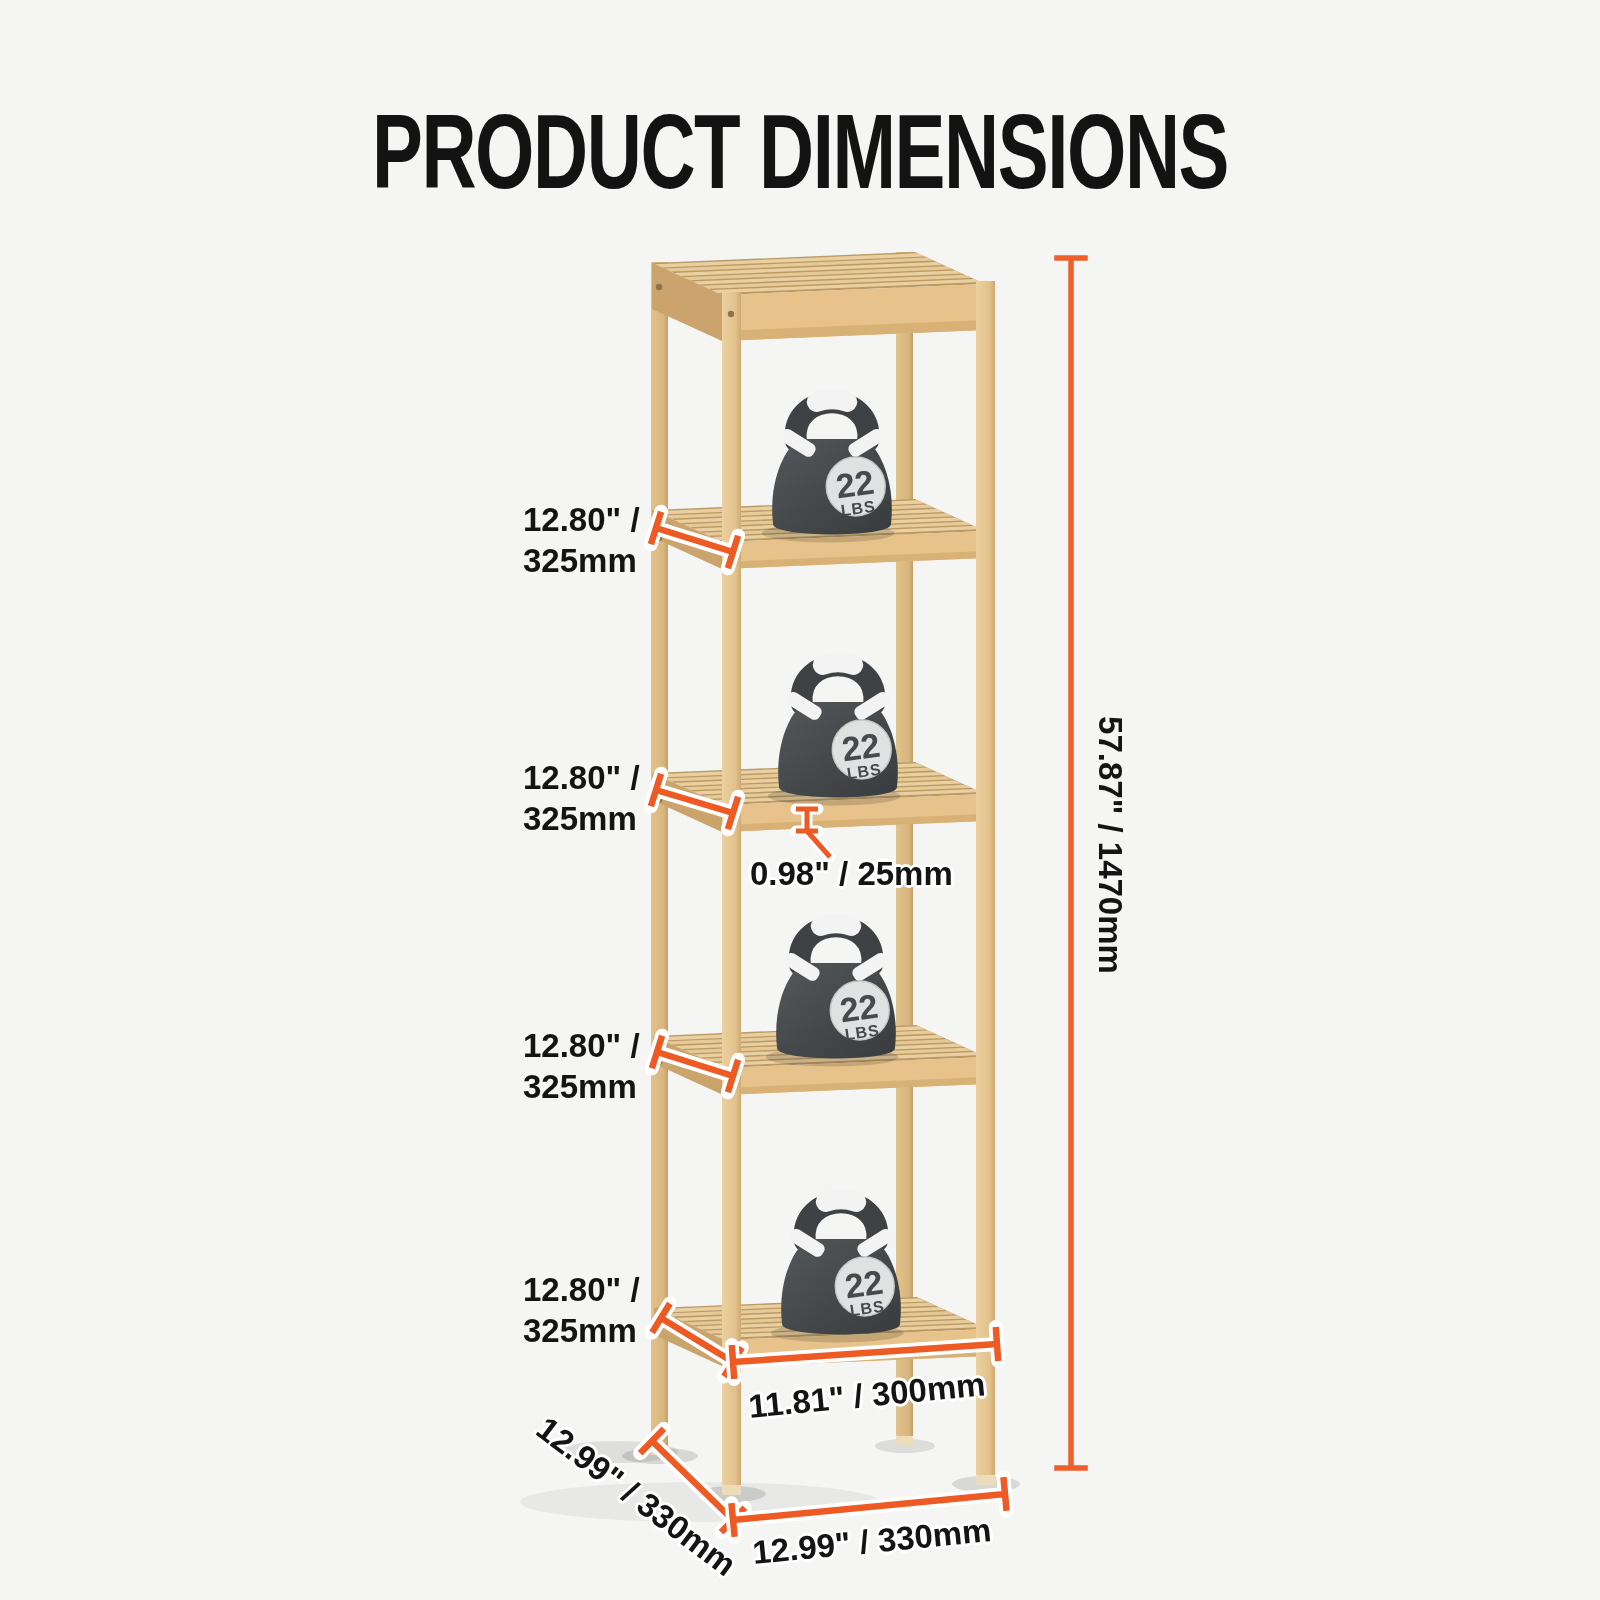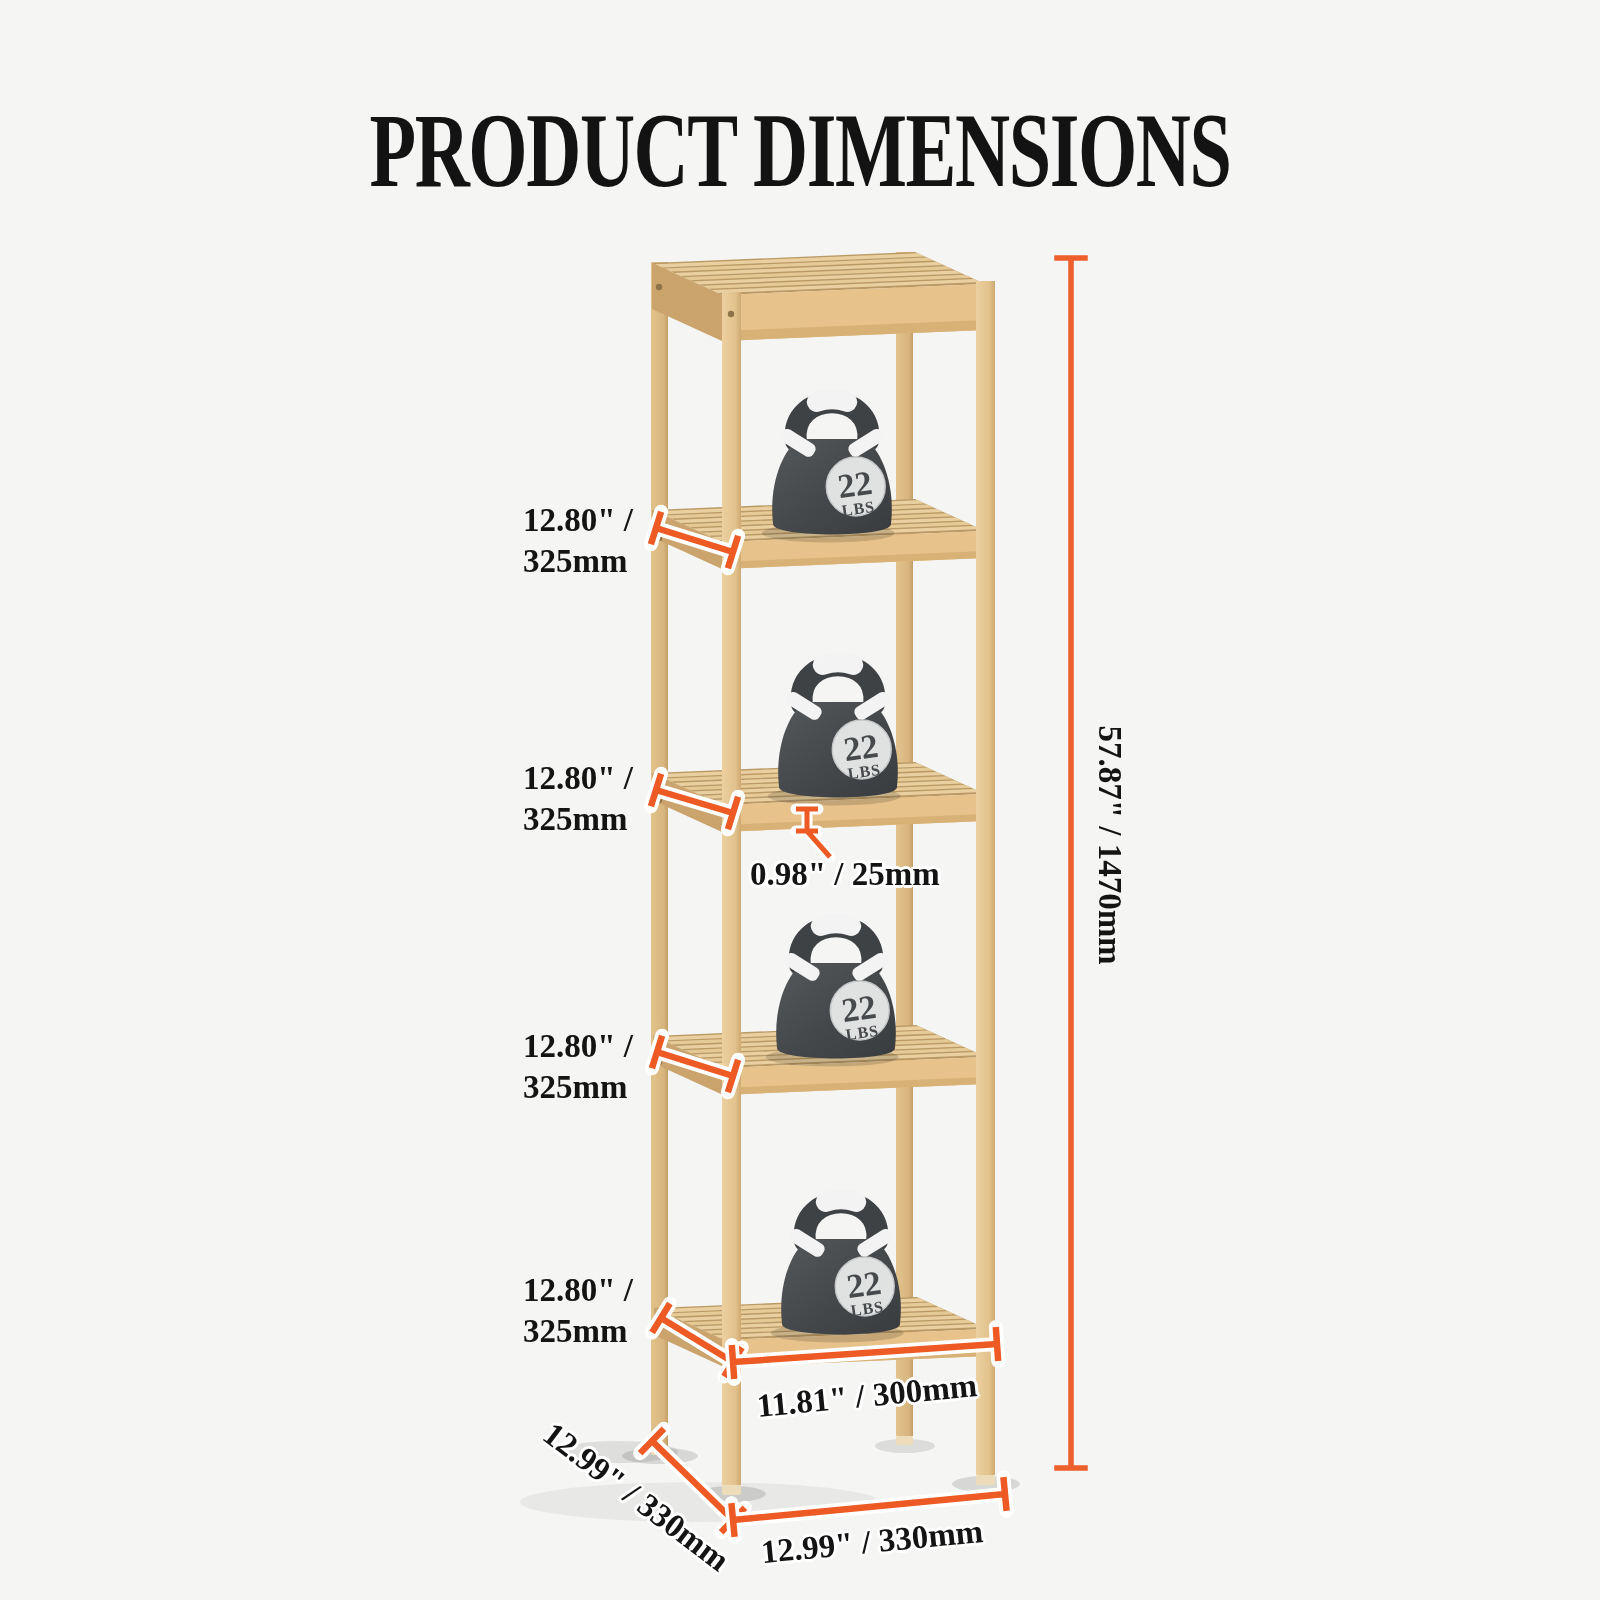--- a/index.html
+++ b/index.html
@@ -1,17 +1,17 @@
 <!DOCTYPE html>
 <html><head>
 <meta charset="utf-8">
 <style>
   html,body{margin:0;padding:0;width:1600px;height:1600px;overflow:hidden;
     background:#f5f5f3;font-family:"Liberation Sans","DejaVu Sans",sans-serif;}
-  .stage{position:absolute;inset:0;width:1600px;height:1372px;font-family:Liberation Serif, serif;}
+  .stage{position:absolute;inset:0;width:1600px;height:1372px;}
   .title{position:absolute;top:98px;left:0;width:1600px;text-align:center;
     font-size:106px;font-weight:800;letter-spacing:-2px;color:#131313;line-height:1;
     transform:scaleX(0.72);transform-origin:50% 50%;white-space:nowrap;}
   .figure-svg{position:absolute;left:0;top:0;width:1600px;height:1600px;}
   .dim{position:absolute;color:#141414;font-weight:700;font-size:33px;line-height:1.24;white-space:nowrap;}
   .halo{text-shadow:-2px -2px 0 #fff,2px -2px 0 #fff,-2px 2px 0 #fff,2px 2px 0 #fff,
     0 -3px 0 #fff,0 3px 0 #fff,-3px 0 0 #fff,3px 0 0 #fff;}
   .rot{transform:translate(-50%,-50%);transform-origin:50% 50%;}
   .cas{fill:none;stroke:#ffffff;stroke-width:14;stroke-linecap:round;stroke-linejoin:round;}
   .cas-sm{fill:none;stroke:#ffffff;stroke-width:11;stroke-linecap:round;stroke-linejoin:round;}

